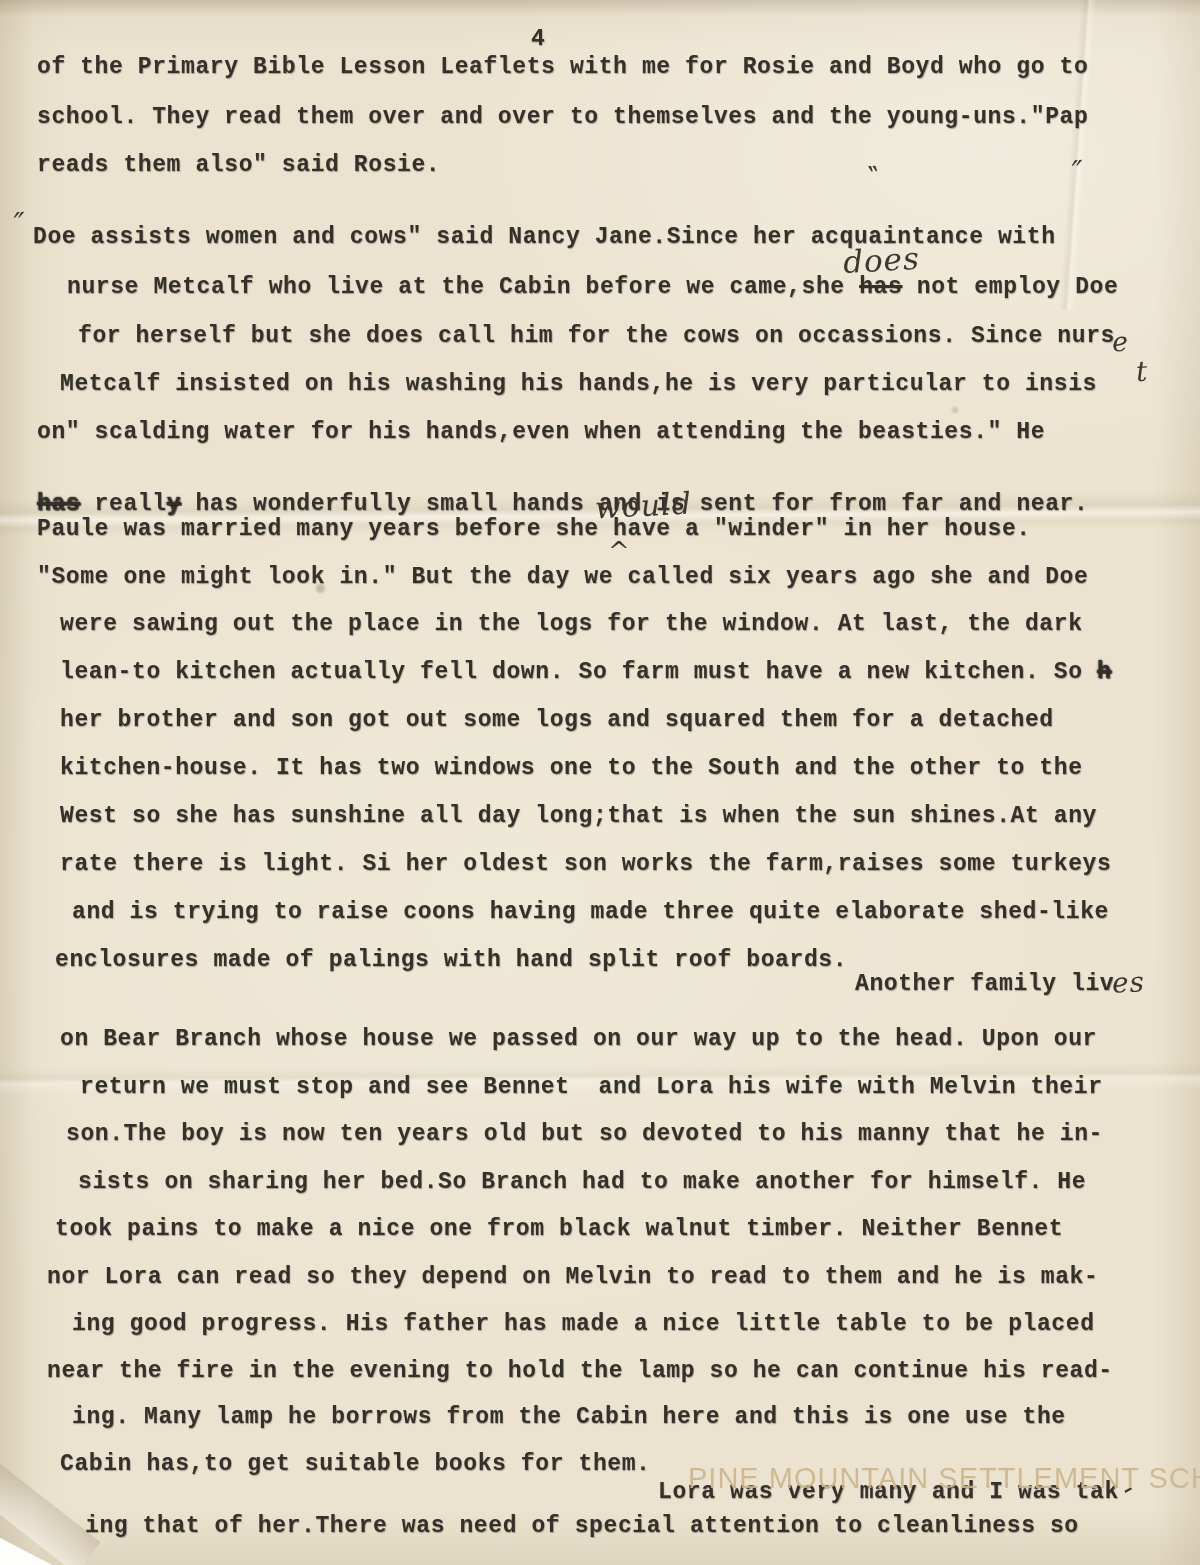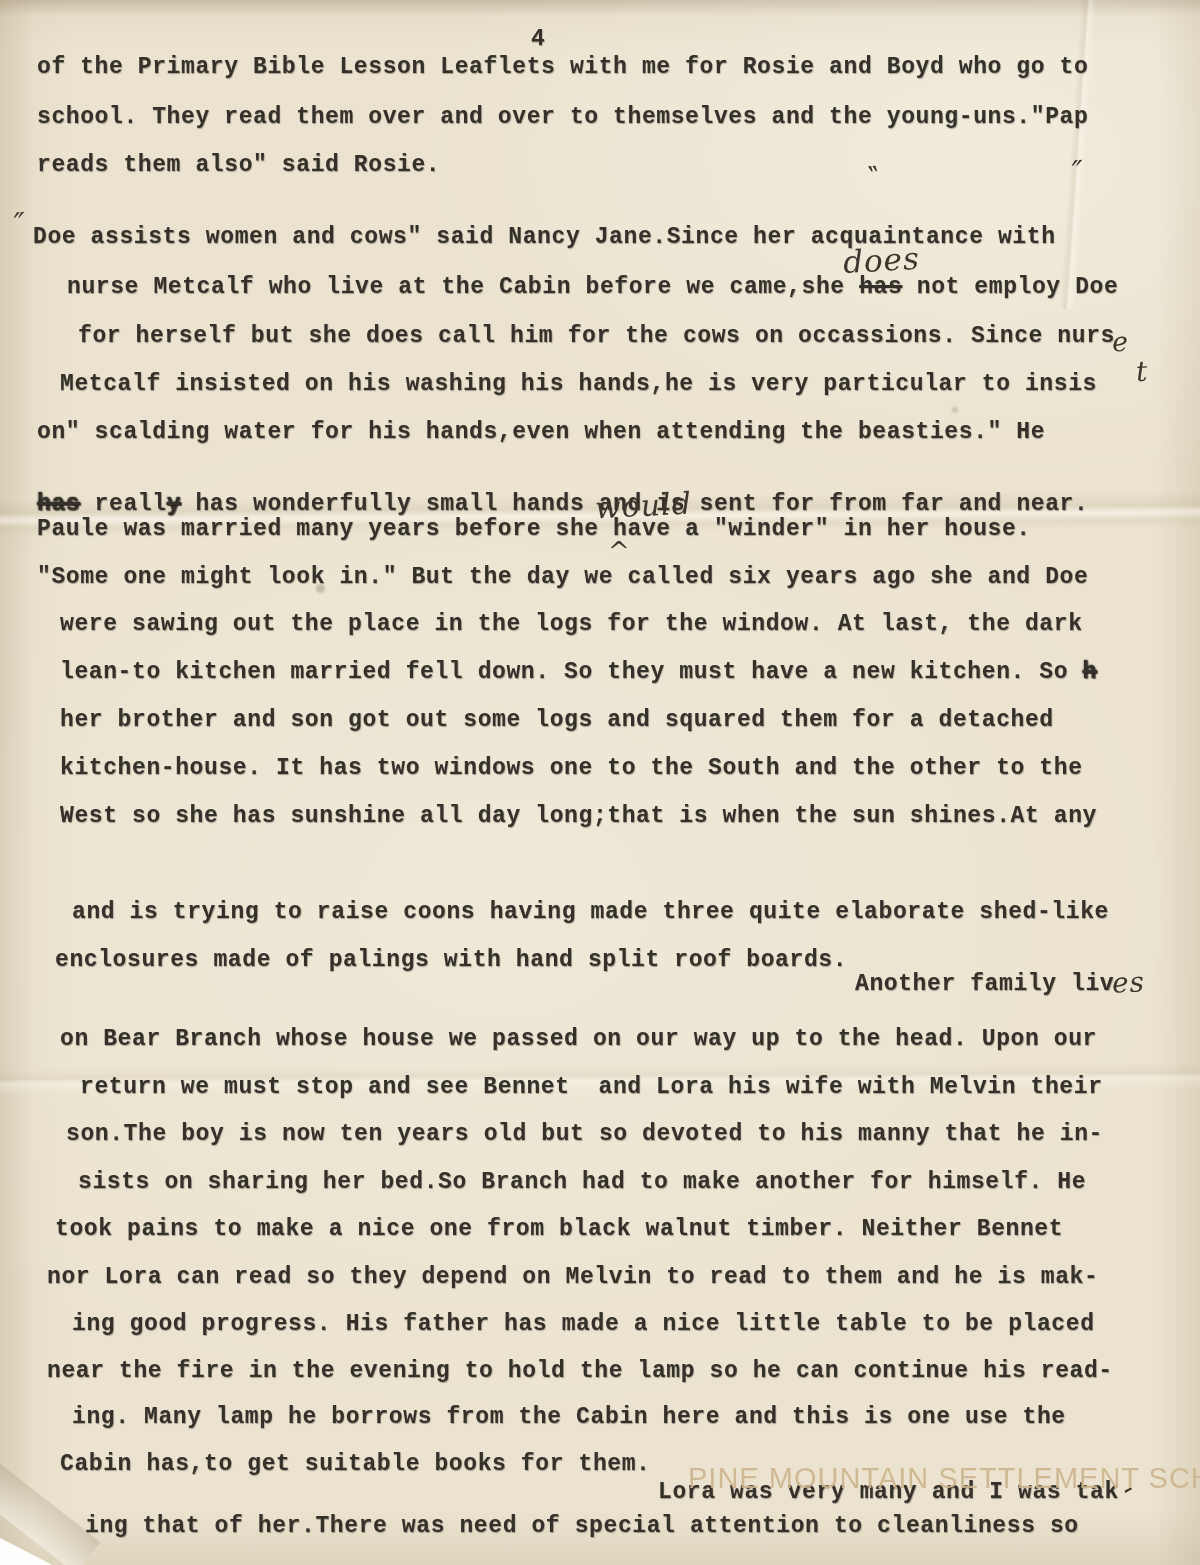--- a/index.html
+++ b/index.html
@@ -82,25 +82,26 @@
   <div class="tline" style="top:323px;left:78px">for herself but she does call him for the cows on occassions. Since nurs</div>
   <div class="tline" style="top:371px;left:60px">Metcalf insisted on his washing his hands,he is very particular to insis</div>
   <div class="tline" style="top:419px;left:37px">on" scalding water for his hands,even when attending the beasties." He</div>
 
   <div class="tline" style="top:491px;left:37px"><span class="over">has</span><span> reall</span><span class="over">y</span><span> has wonderfully small hands and is sent for from far and near.</span></div>
 
   <div class="tline" style="top:516px;left:37px">Paule was married many years before she have a "winder" in her house.</div>
   <div class="tline" style="top:564px;left:37px">"Some one might look in." But the day we called six years ago she and Doe</div>
   <div class="tline" style="top:611px;left:60px">were sawing out the place in the logs for the window. At last, the dark</div>
 
-  <div class="tline" style="top:659px;left:60px"><span>lean-to kitchen married fell down. So they must have a new kitchen. So </span><span class="over">h</span></div>
+  <div class="tline" style="top:659px;left:60px"><span>lean-to kitchen actually fell down. So farm must have a new kitchen. So </span><span class="over">h</span></div>
 
   <div class="tline" style="top:707px;left:60px">her brother and son got out some logs and squared them for a detached</div>
   <div class="tline" style="top:755px;left:60px">kitchen-house. It has two windows one to the South and the other to the</div>
   <div class="tline" style="top:803px;left:60px">West so she has sunshine all day long;that is when the sun shines.At any</div>
+  <div class="tline" style="top:851px;left:60px">rate there is light. Si her oldest son works the farm,raises some turkeys</div>
   <div class="tline" style="top:899px;left:72px">and is trying to raise coons having made three quite elaborate shed-like</div>
   <div class="tline" style="top:947px;left:55px">enclosures made of palings with hand split roof boards.</div>
   <div class="tline" style="top:971px;left:855px">Another family liv</div>
   <div class="tline" style="top:1026px;left:60px">on Bear Branch whose house we passed on our way up to the head. Upon our</div>
   <div class="tline" style="top:1074px;left:80px">return we must stop and see Bennet  and Lora his wife with Melvin their</div>
   <div class="tline" style="top:1121px;left:66px">son.The boy is now ten years old but so devoted to his manny that he in-</div>
   <div class="tline" style="top:1169px;left:78px">sists on sharing her bed.So Branch had to make another for himself. He</div>
   <div class="tline" style="top:1216px;left:55px">took pains to make a nice one from black walnut timber. Neither Bennet</div>
   <div class="tline" style="top:1264px;left:47px">nor Lora can read so they depend on Melvin to read to them and he is mak-</div>
   <div class="tline" style="top:1311px;left:72px">ing good progress. His father has made a nice little table to be placed</div>

